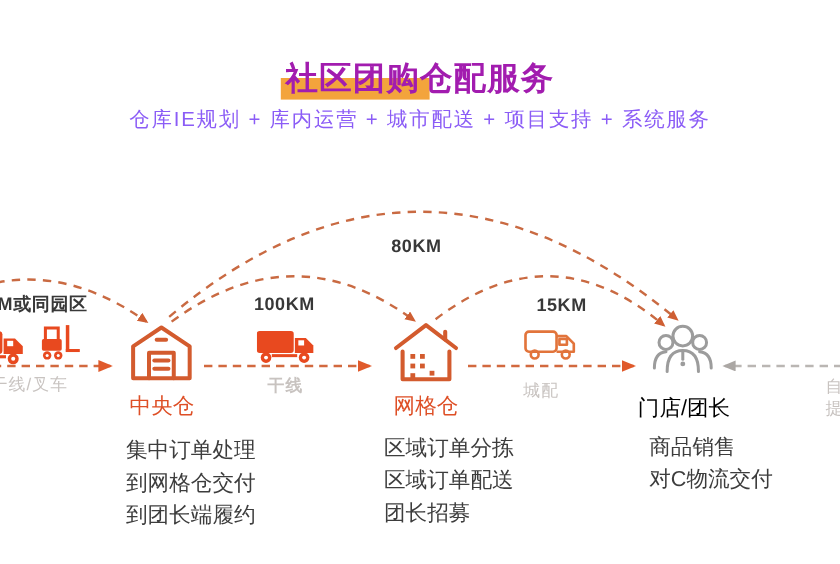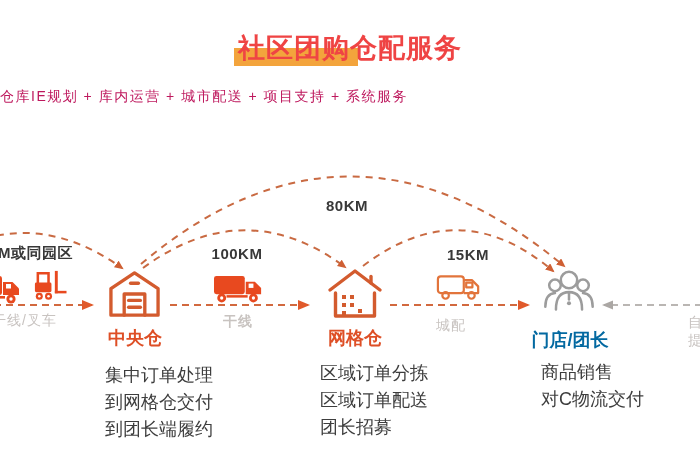--- a/index.html
+++ b/index.html
@@ -2,36 +2,36 @@
 <html><head>
 <meta charset="utf-8">
 <style>
   html,body{margin:0;padding:0;background:#fff;}
   .stage{
     position:relative;width:700px;height:470px;overflow:hidden;background:#ffffff;
     font-family:"Liberation Sans","DejaVu Sans",sans-serif;
   }
   
   .title-wrap{position:absolute;top:30px;left:0;right:0;text-align:center;}
-  .title{display:inline-block;position:relative;margin:0;font-size:27px;font-weight:800;
-         letter-spacing:1px;color:#ef4444;}
+  .title{display:inline-block;position:relative;margin:17px;font-size:27px;font-weight:800;
+         letter-spacing:1px;color:#a21caf;}
   .hl{position:absolute;left:-4px;bottom:0px;width:124px;height:18px;background:#F3A43C;z-index:0;}
   .title-text{position:relative;z-index:1;}
-  .subtitle{position:absolute;top:88px;left:0;right:0;
-            font-size:14px;letter-spacing:1.5px;color:#be185d;}
+  .subtitle{position:absolute;top:88px;left:0;right:0;text-align:center;
+            font-size:17px;letter-spacing:1.5px;color:#8b5cf6;}
   
   .flow-svg{position:absolute;left:0;top:0;width:700px;height:470px;pointer-events:none;}
   .dash-o{stroke:#D2693F;stroke-width:2.2;fill:none;stroke-dasharray:7 5;}
   .dash-a{stroke:#C96A42;stroke-width:2;fill:none;stroke-dasharray:7 6;}
   .dash-g{stroke:#BAB6B3;stroke-width:2;fill:none;stroke-dasharray:7 5;}
   
   .dist{position:absolute;font-size:15px;font-weight:700;color:#383838;letter-spacing:0.5px;}
   .muted{position:absolute;font-size:14px;color:#C8C3C0;letter-spacing:1px;}
-  .node-label{position:absolute;text-align:center;font-size:18px;font-weight:700;color:#DE4F26;}
-  .node-label.dark{color:#0369a1;}
+  .node-label{position:absolute;text-align:center;font-size:18px;font-weight:400;color:#DE4F26;}
+  .node-label.dark{color:#000000;}
   .icon{position:absolute;}
   .icon svg{display:block;width:100%;height:auto;}
   .tasks{position:absolute;font-size:18px;color:#3D3D3D;line-height:27px;}
   .ctr{text-align:center;}
 </style>
 </head>
 <body>
 
 <div class="stage">
 

